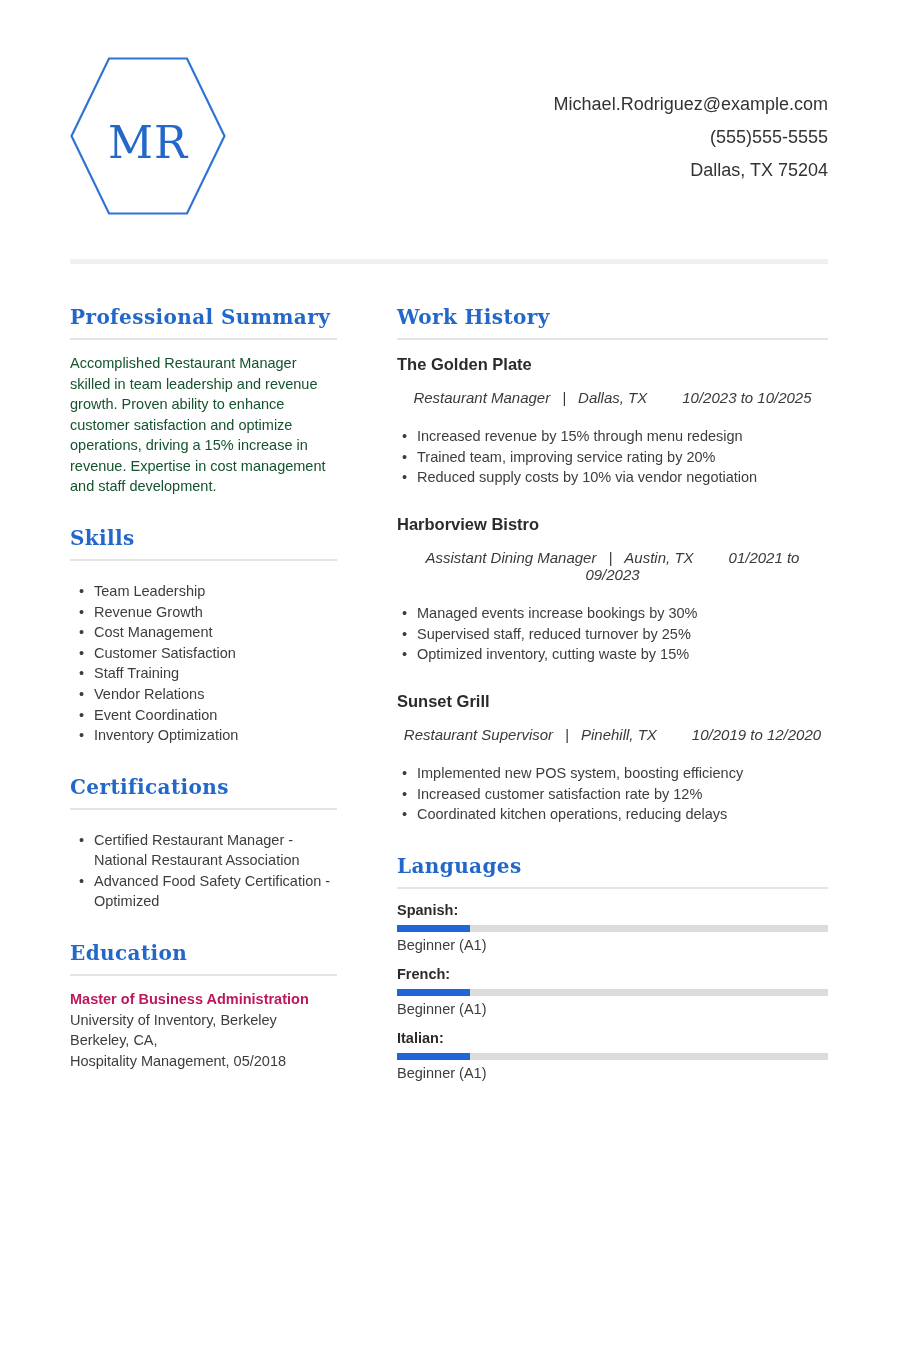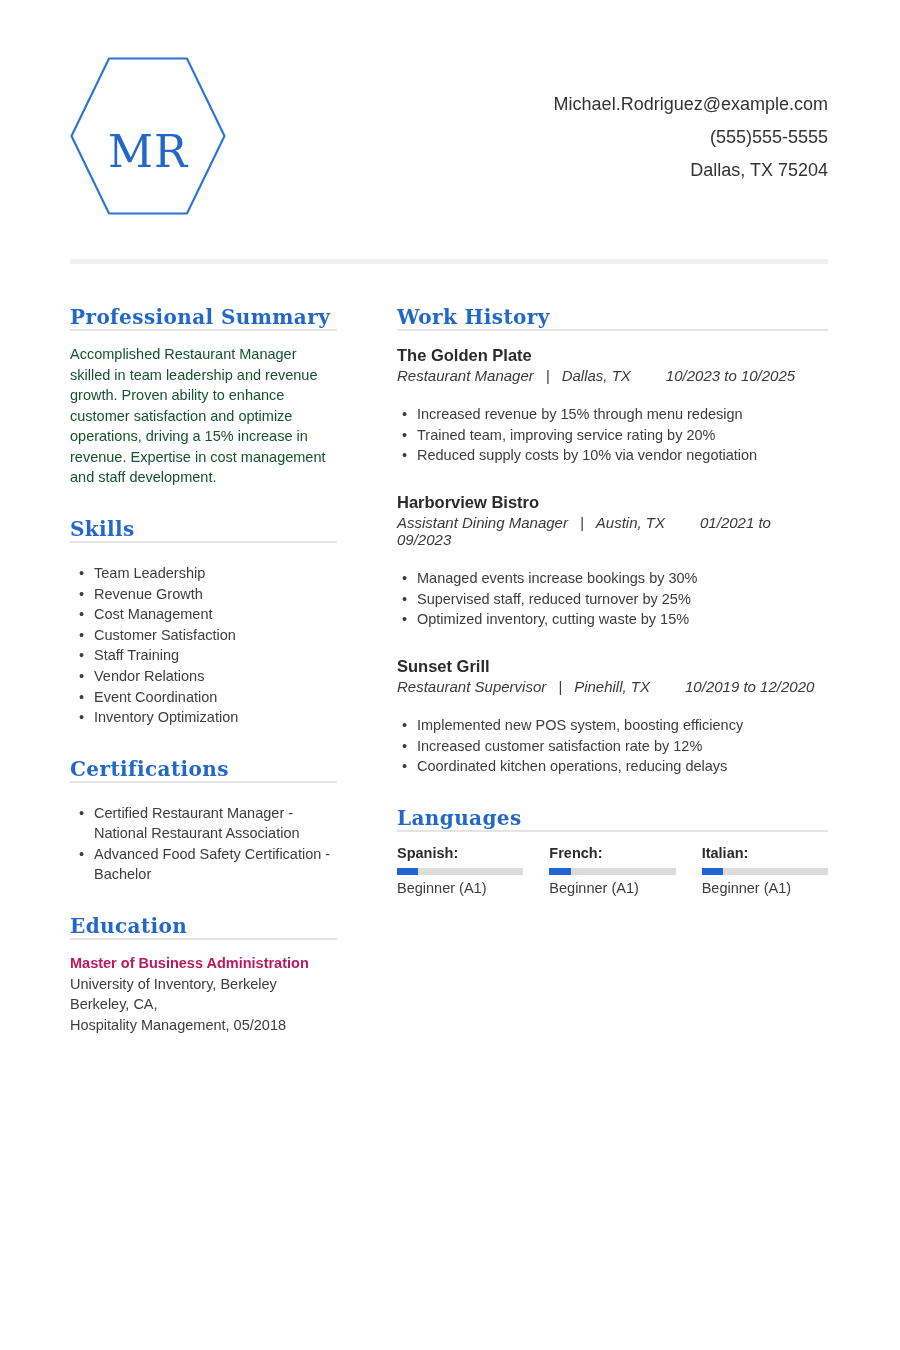--- a/index.html
+++ b/index.html
@@ -8,21 +8,21 @@
   .page {
     width:900px; height:1350px; margin:0 auto; background:#ffffff;
     padding:57px 72px 60px 70px; overflow:hidden;
   }
 
   
   .header { display:flex; align-items:flex-start; }
   .hex-wrap { position:relative; width:156px; height:158px; flex:0 0 auto; }
   .hex-wrap svg { position:absolute; left:0; top:0; }
   .monogram {
-    position:absolute; left:0; top:13px; width:100%; height:100%;
+    position:absolute; left:0; top:4px; width:100%; height:100%;
     display:flex; align-items:center; justify-content:center;
     font-family:"DejaVu Serif","Liberation Serif",serif;
     font-size:44px; color:#2368c9; letter-spacing:1px; padding-top:4px;
   }
   .name {
     margin-left:20px; margin-top:26px;
     font-family:"DejaVu Serif","Liberation Serif",serif;
     font-weight:bold; font-size:45px; line-height:1.2; color:#2368c9;
   }
   .name span { display:block; }
@@ -32,48 +32,48 @@
   .page-divider { border:none; height:5px; background:#f0f0f0; margin-top:44px; }
 
   
   .columns { display:flex; margin-top:41px; }
   .col-left { width:267px; flex:0 0 auto; }
   .col-right { flex:1 1 auto; margin-left:60px; }
 
   h2.sec-title {
     font-family:"DejaVu Serif","Liberation Serif",serif;
     font-size:20px; font-weight:bold; color:#2368c9; letter-spacing:.4px;
-    border-bottom:2px solid #e4e4e4; margin-bottom:13px;
+    padding-bottom:9px; border-bottom:2px solid #e4e4e4; margin-bottom:13px;
   }
   section { margin-bottom:29px; }
   .body-text { font-size:14.5px; line-height:1.42; color:#14532d; }
 
   
   ul.blist { list-style:none; margin-top:20px; }
   ul.blist li {
     position:relative; padding-left:15px; font-size:14.5px; line-height:1.42; color:#3d3d3d;
   }
   .col-left ul.blist { padding-left:9px; }
   ul.blist li::before { content:"•"; position:absolute; left:0; top:0; color:#3d3d3d; }
 
   
   .edu-entry { margin-bottom:26px; }
   .edu-degree { font-size:14.5px; font-weight:bold; color:#be185d; line-height:1.42; }
   .edu-line { font-size:14.5px; line-height:1.42; }
 
   
   .job { margin-bottom:25px; }
   .job-company { font-size:16.5px; font-weight:bold; color:#2b2b2b; line-height:1.35; }
-  .job-sub { font-style:italic; font-size:15px; color:#3a3a3a; margin-top:1px; margin-bottom:6px; }
+  .job-sub { font-style:italic; font-size:15px; color:#3a3a3a; margin-top:14px; margin-bottom:6px;text-align:center; }
   .job-sub .pipe { margin:0 12px; }
   .job-sub .dates { margin-left:35px; }
   .col-right ul.blist { padding-left:5px; }
 
   
-  .lang-grid { display:grid; grid-template-columns:1fr 1fr 1fr; column-gap:26px; row-gap:13px; }
+  .lang-grid { display:grid; grid-template-columns:1fr; column-gap:26px; row-gap:13px; }
   .lang-name { font-size:14.5px; font-weight:bold; color:#2b2b2b; }
   .lang-bar { height:7px; background:#dcdcdc; margin:7px 0 5px; }
   .lang-fill { height:100%; background:#2065d6; }
   .lang-level { font-size:14.5px; color:#3d3d3d; }
 </style>
 </head>
 <body>
 
 <div class="page">
 
@@ -113,21 +113,21 @@
           <li>Vendor Relations</li>
           <li>Event Coordination</li>
           <li>Inventory Optimization</li>
         </ul>
       </section>
 
       <section>
         <h2 class="sec-title">Certifications</h2>
         <ul class="blist">
           <li>Certified Restaurant Manager - National Restaurant Association</li>
-          <li>Advanced Food Safety Certification - Bachelor</li>
+          <li>Advanced Food Safety Certification - Optimized</li>
         </ul>
       </section>
 
       <section>
         <h2 class="sec-title">Education</h2>
 
         <div class="edu-entry">
           <div class="edu-degree">Master of Business Administration</div>
           <div class="edu-line">University of Inventory, Berkeley</div>
           <div class="edu-line">Berkeley, CA,</div>

